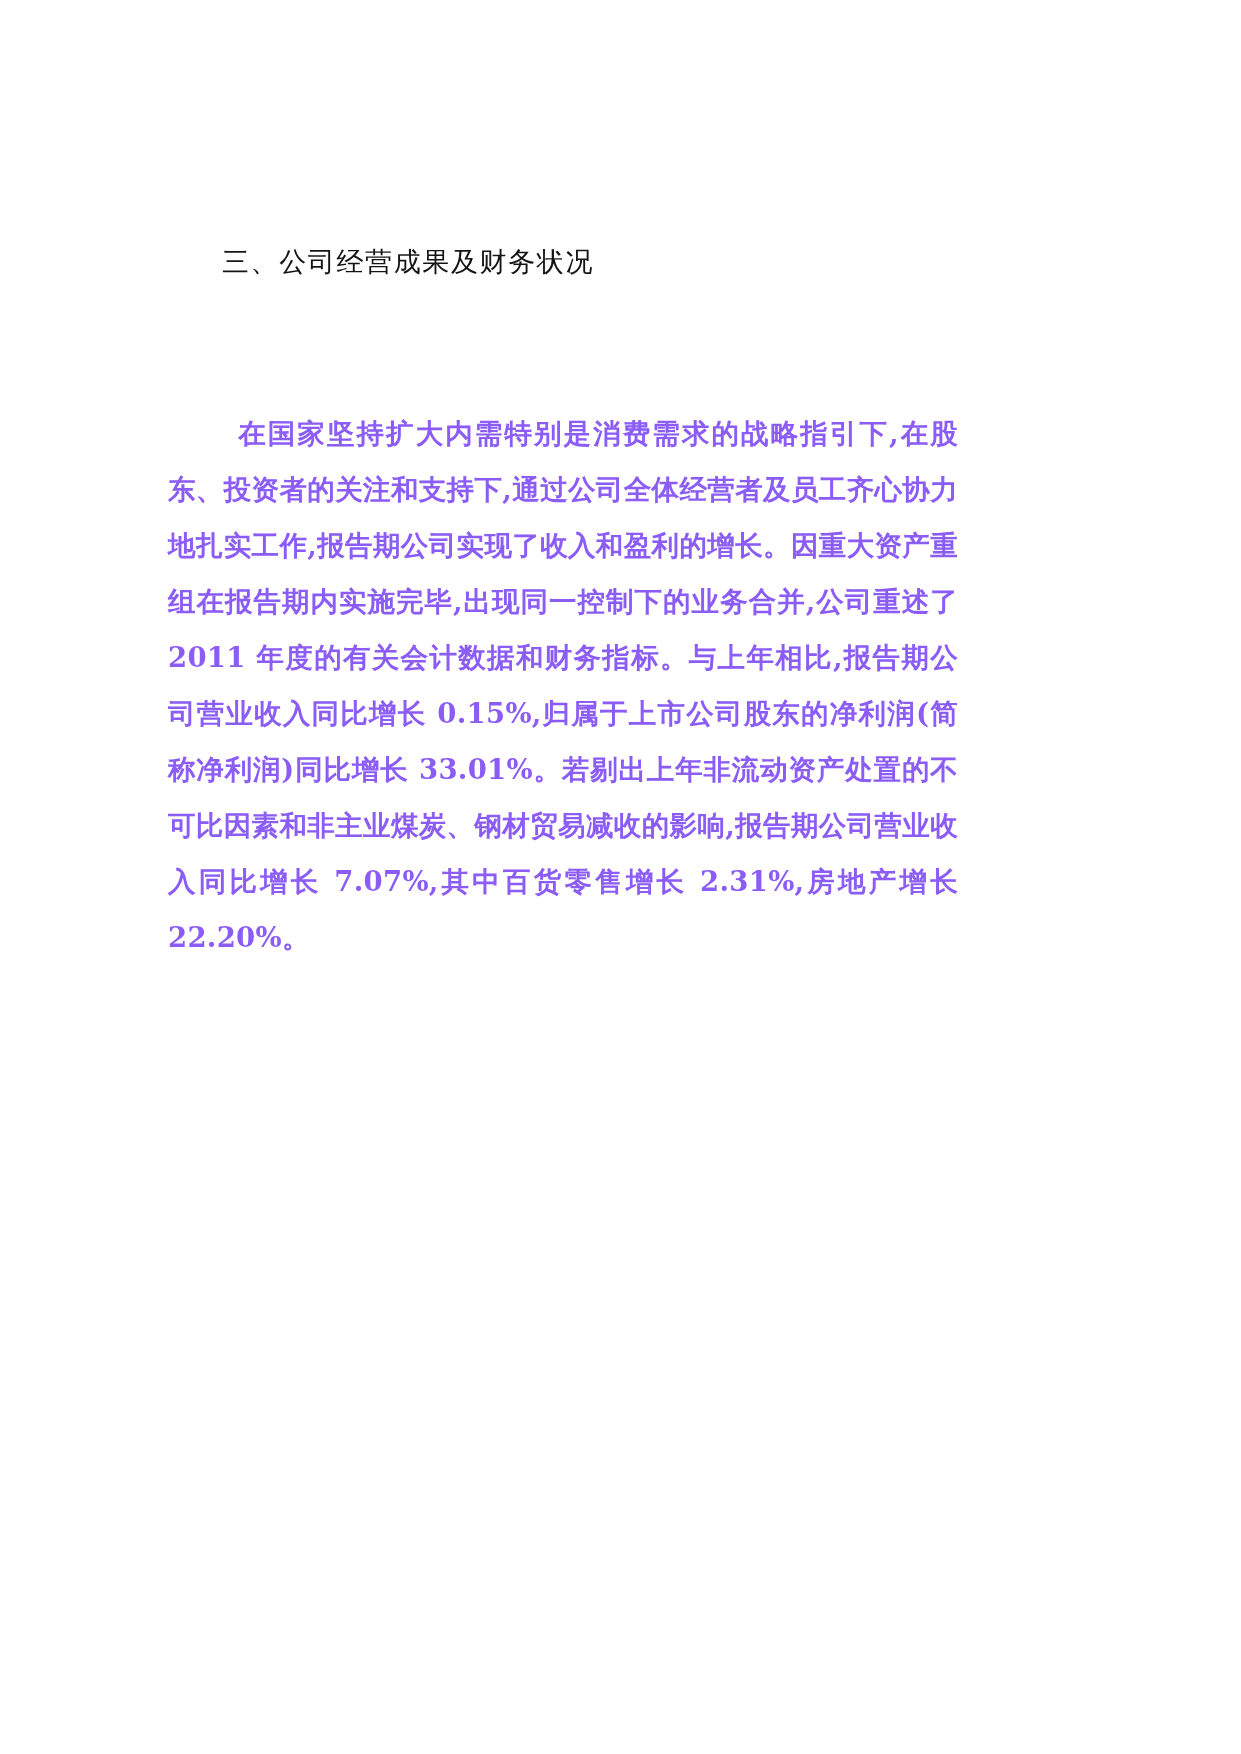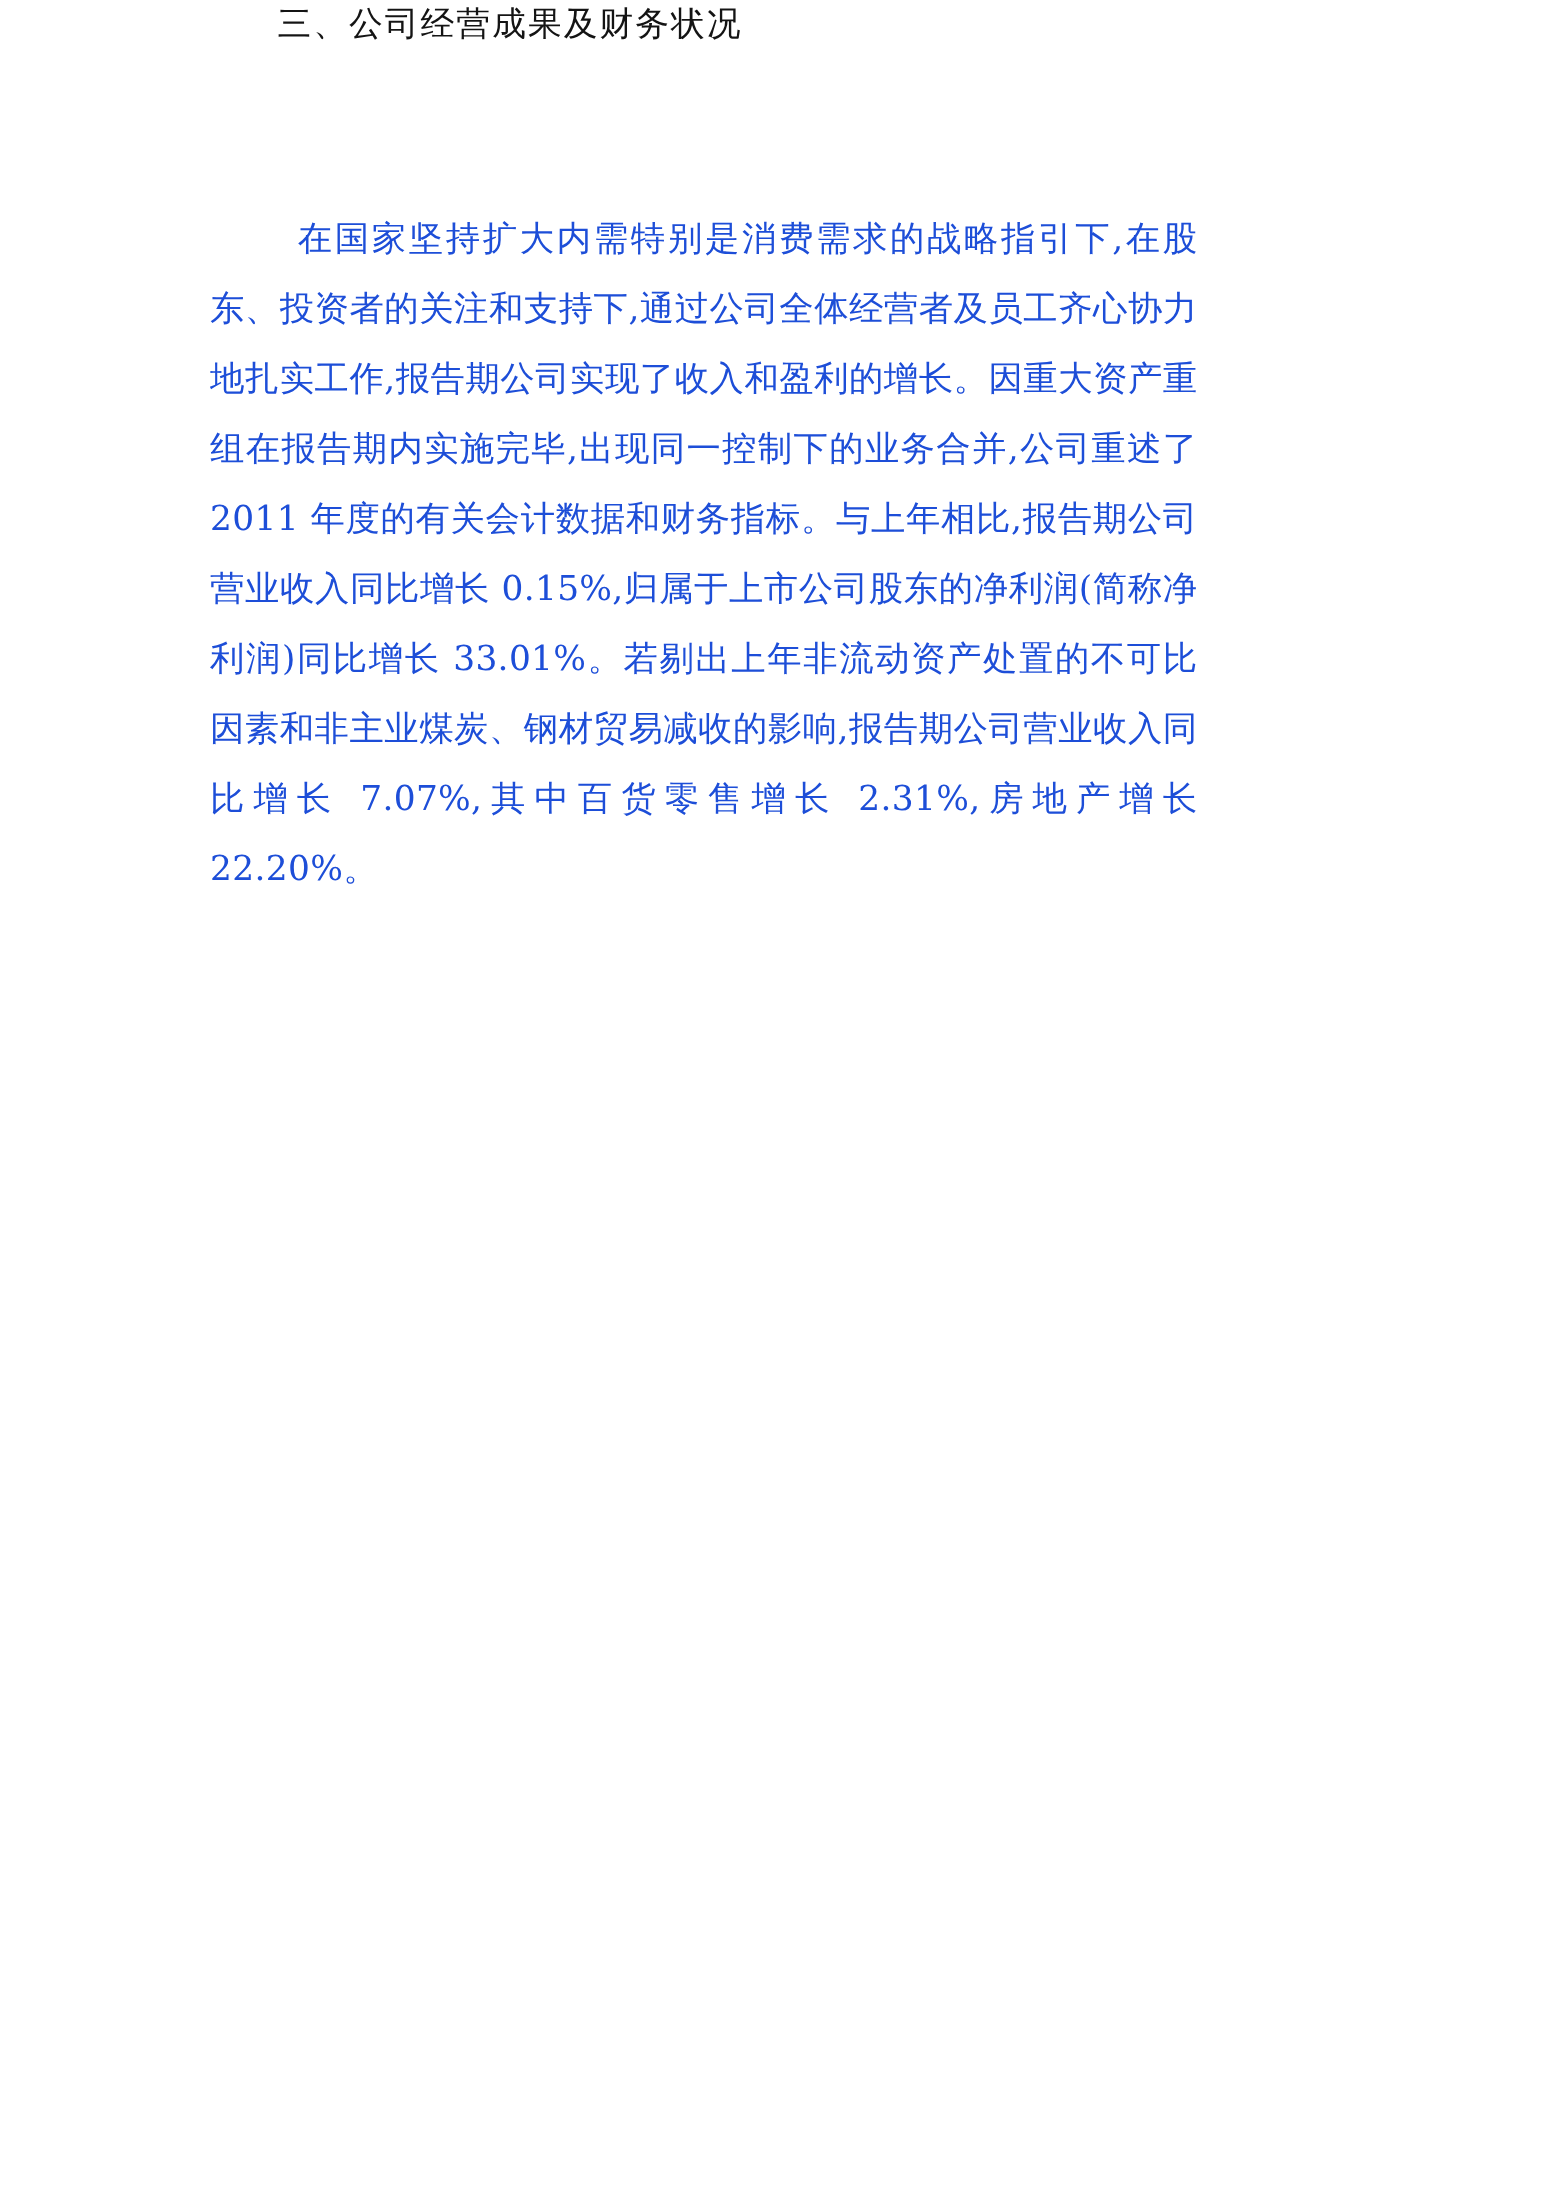--- a/index.html
+++ b/index.html
@@ -22,37 +22,39 @@
     padding: 0;
     position: relative;
   }
   .content {
     position: absolute;
     left: 168px;
     top: 0;
     width: 790px;
   }
   .heading {
+    margin-top: 242px;
     font-size: 27px;
     line-height: 1.5;
     letter-spacing: 0.06em;
     text-indent: 2em;
     font-family: "DejaVu Serif", serif;
     font-weight: 400;
     color: #141414;
   }
   .para {
     font-size: 27.5px;
     line-height: 56px;
     letter-spacing: 0.01em;
     text-align: justify;
     text-justify: inter-ideograph;
     text-indent: 2.55em;
-    color: #1d4ed8;
+    color: #8b5cf6;
     font-family: "DejaVu Serif", serif;
+    font-weight: bold;
   }
   .para-1 { margin-top: 122px; }
   .para-2 { margin-top: 112px; }
 </style>
 </head>
 <body>
 
 <div class="page">
   <div class="content">
     <div class="heading">三、公司经营成果及财务状况</div>

